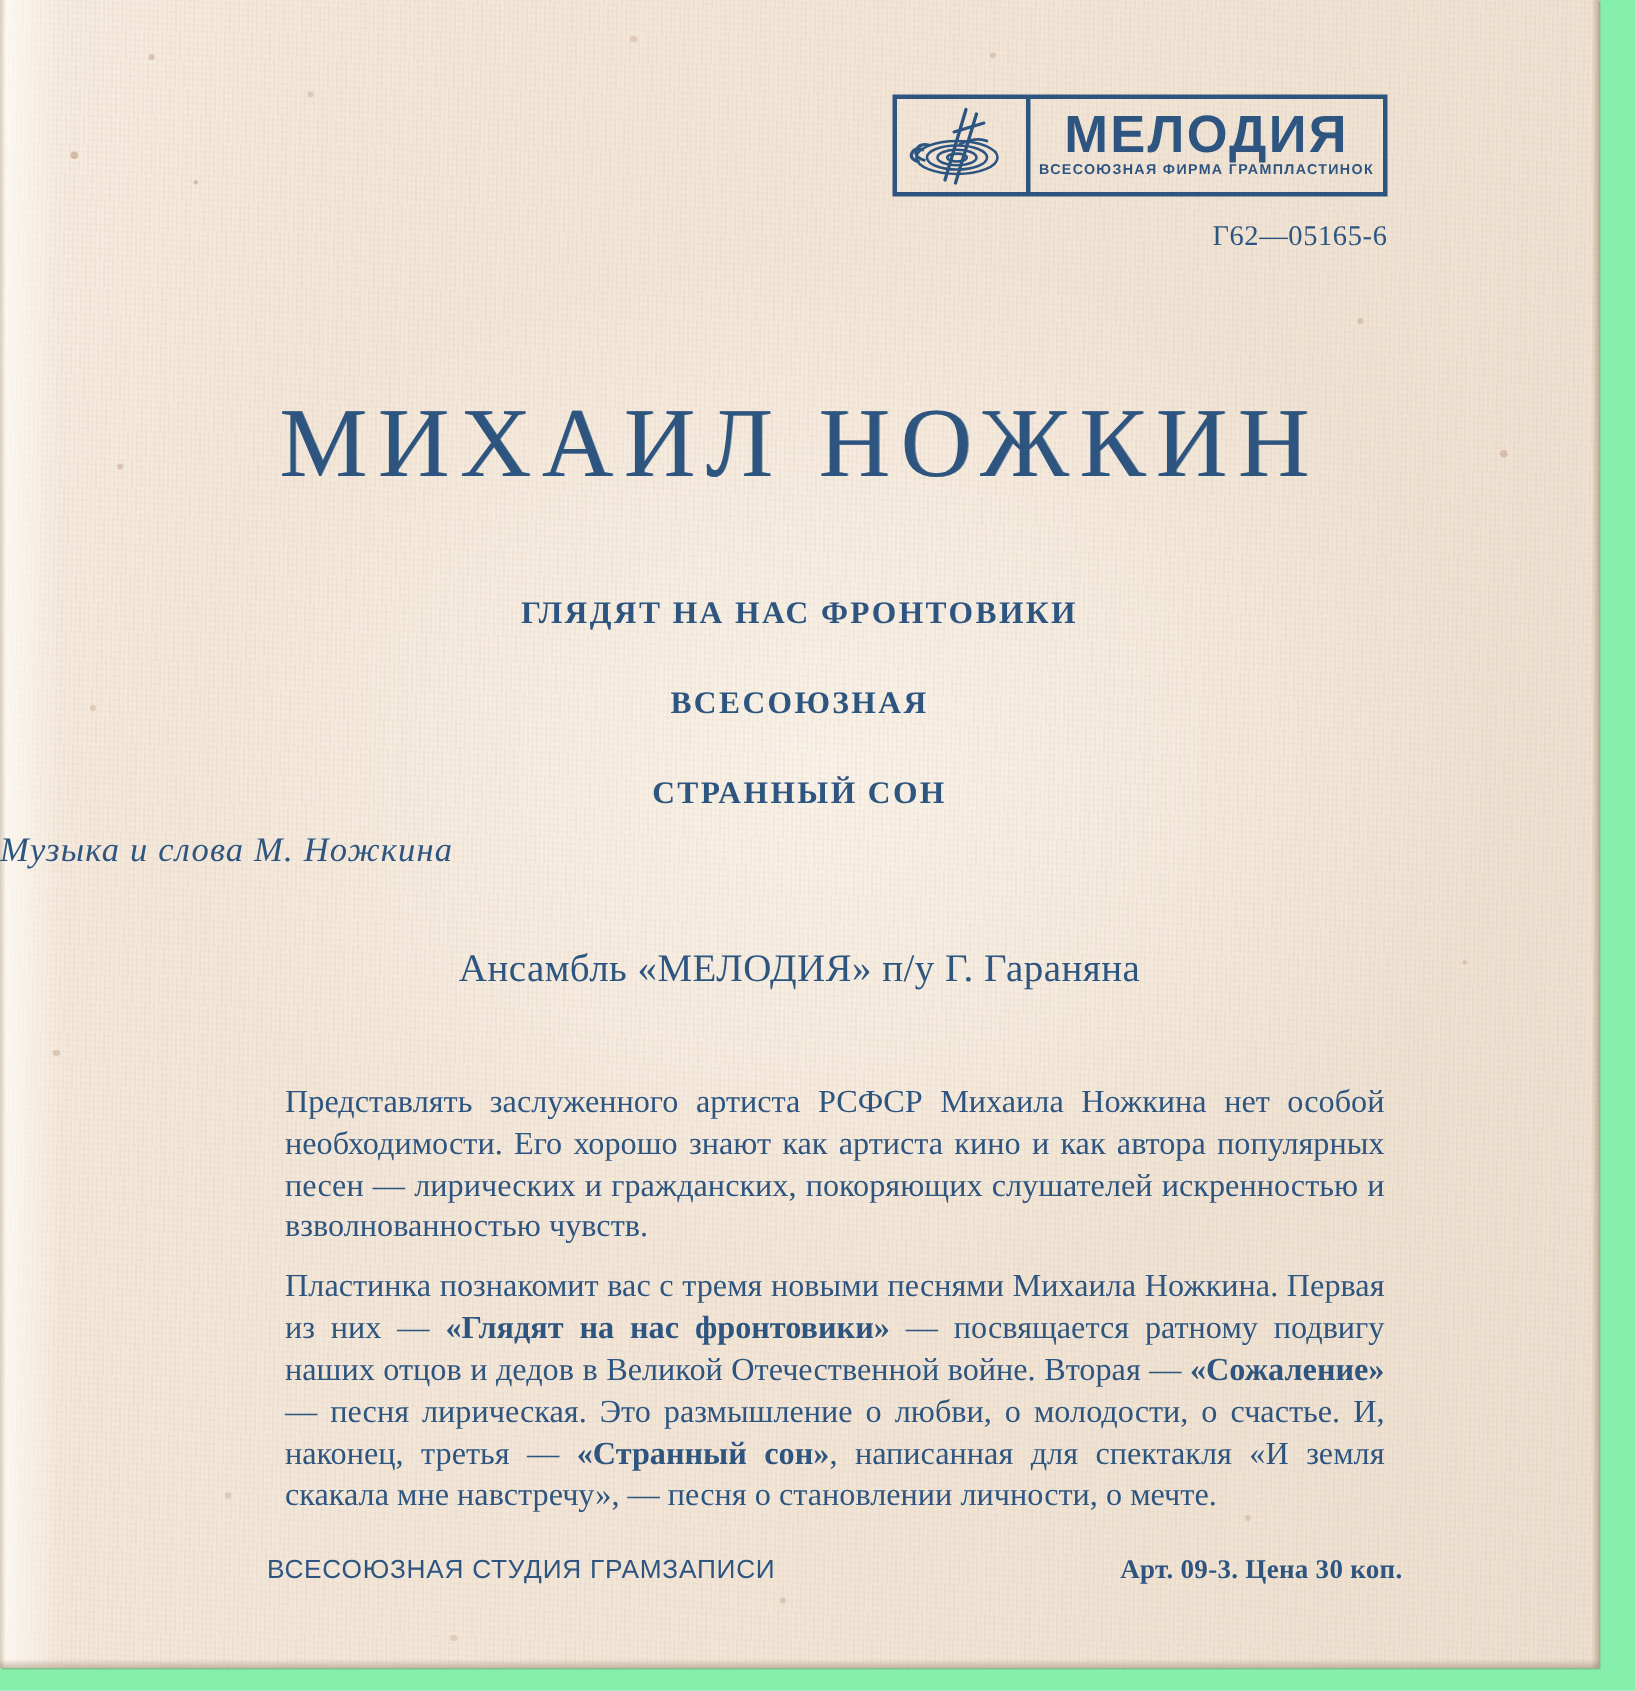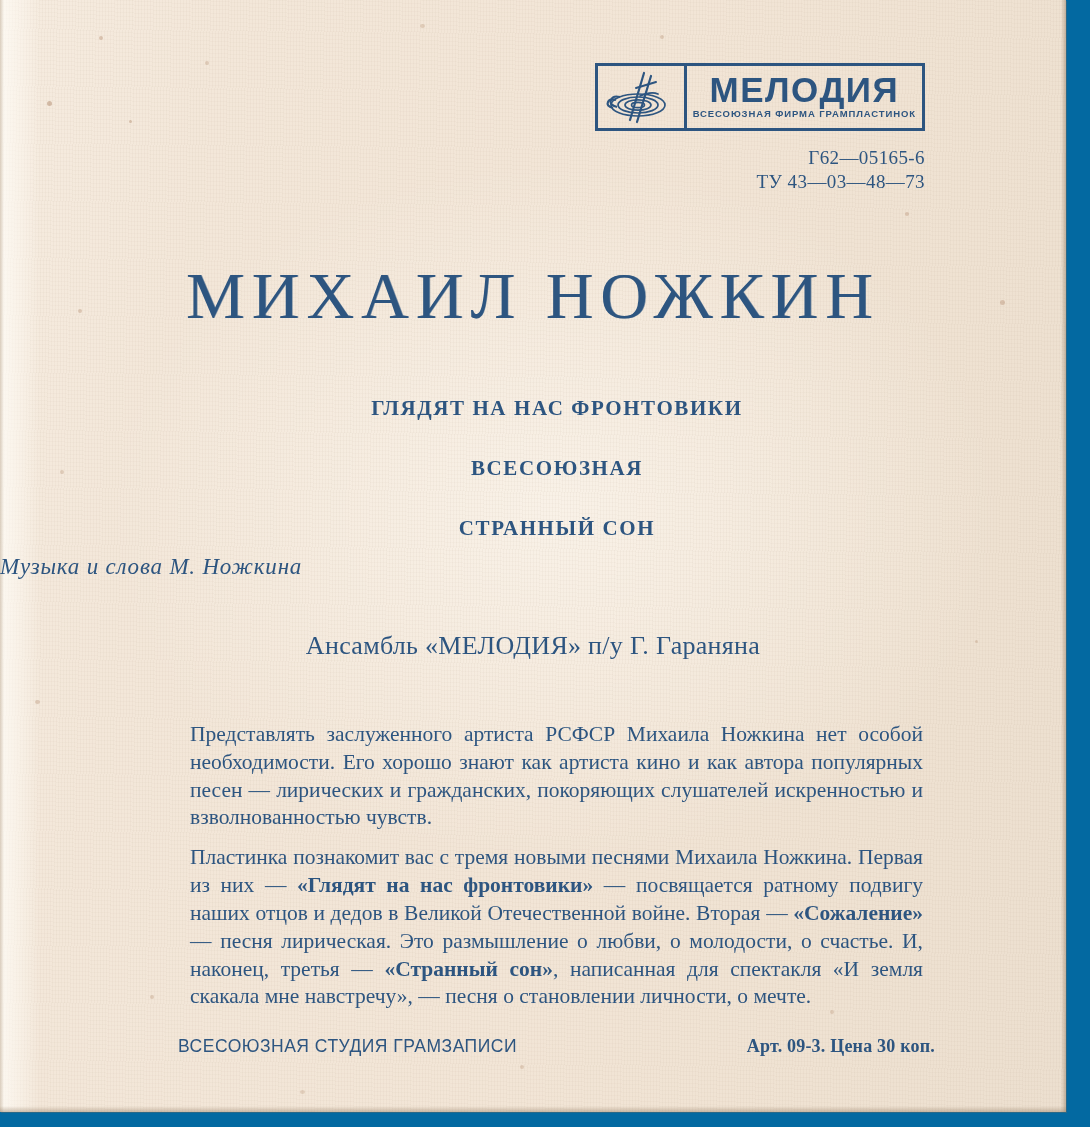--- a/index.html
+++ b/index.html
@@ -12,21 +12,21 @@
     height: 1127px;
     overflow: hidden;
     font-family: "Liberation Serif", serif;
   }
 
   
   #scan {
     position: relative;
     width: 1090px;
     height: 1127px;
-    background: #0369a1;
+    background: #86efac;
   }
 
   
   #sheet {
     position: absolute;
     left: 0;
     top: 0;
     width: 1066px;
     height: 1112px;
     background:
@@ -151,21 +151,20 @@
     color: #2d5580;
     text-shadow: .6px 0 0 rgba(45,85,128,.55);
   }
 
   
   #tracks {
     position: absolute;
     left: 0; top: 396px;
     width: 1066px;
     text-align: center;
-    padding-left: 24px;
   }
   .track {
     font-family: "Liberation Serif", serif;
     font-weight: 700;
     font-size: 21px;
     letter-spacing: 1.6px;
     color: #2d5580;
     margin-bottom: 35px;
   }
 
@@ -274,21 +273,20 @@
         </svg>
       </div>
       <div id="logo-text">
         <div id="logo-word">МЕЛОДИЯ</div>
         <div id="logo-sub">ВСЕСОЮЗНАЯ ФИРМА ГРАМПЛАСТИНОК</div>
       </div>
     </div>
 
     <div id="catalog">
       <div>Г62—05165-6</div>
-      <div>ТУ  43—03—48—73</div>
     </div>
 
     <div id="artist">МИХАИЛ НОЖКИН</div>
 
     <div id="tracks">
       <div class="track">ГЛЯДЯТ НА НАС ФРОНТОВИКИ</div>
       <div class="track">ВСЕСОЮЗНАЯ</div>
       <div class="track">СТРАННЫЙ СОН</div>
     </div>
 

